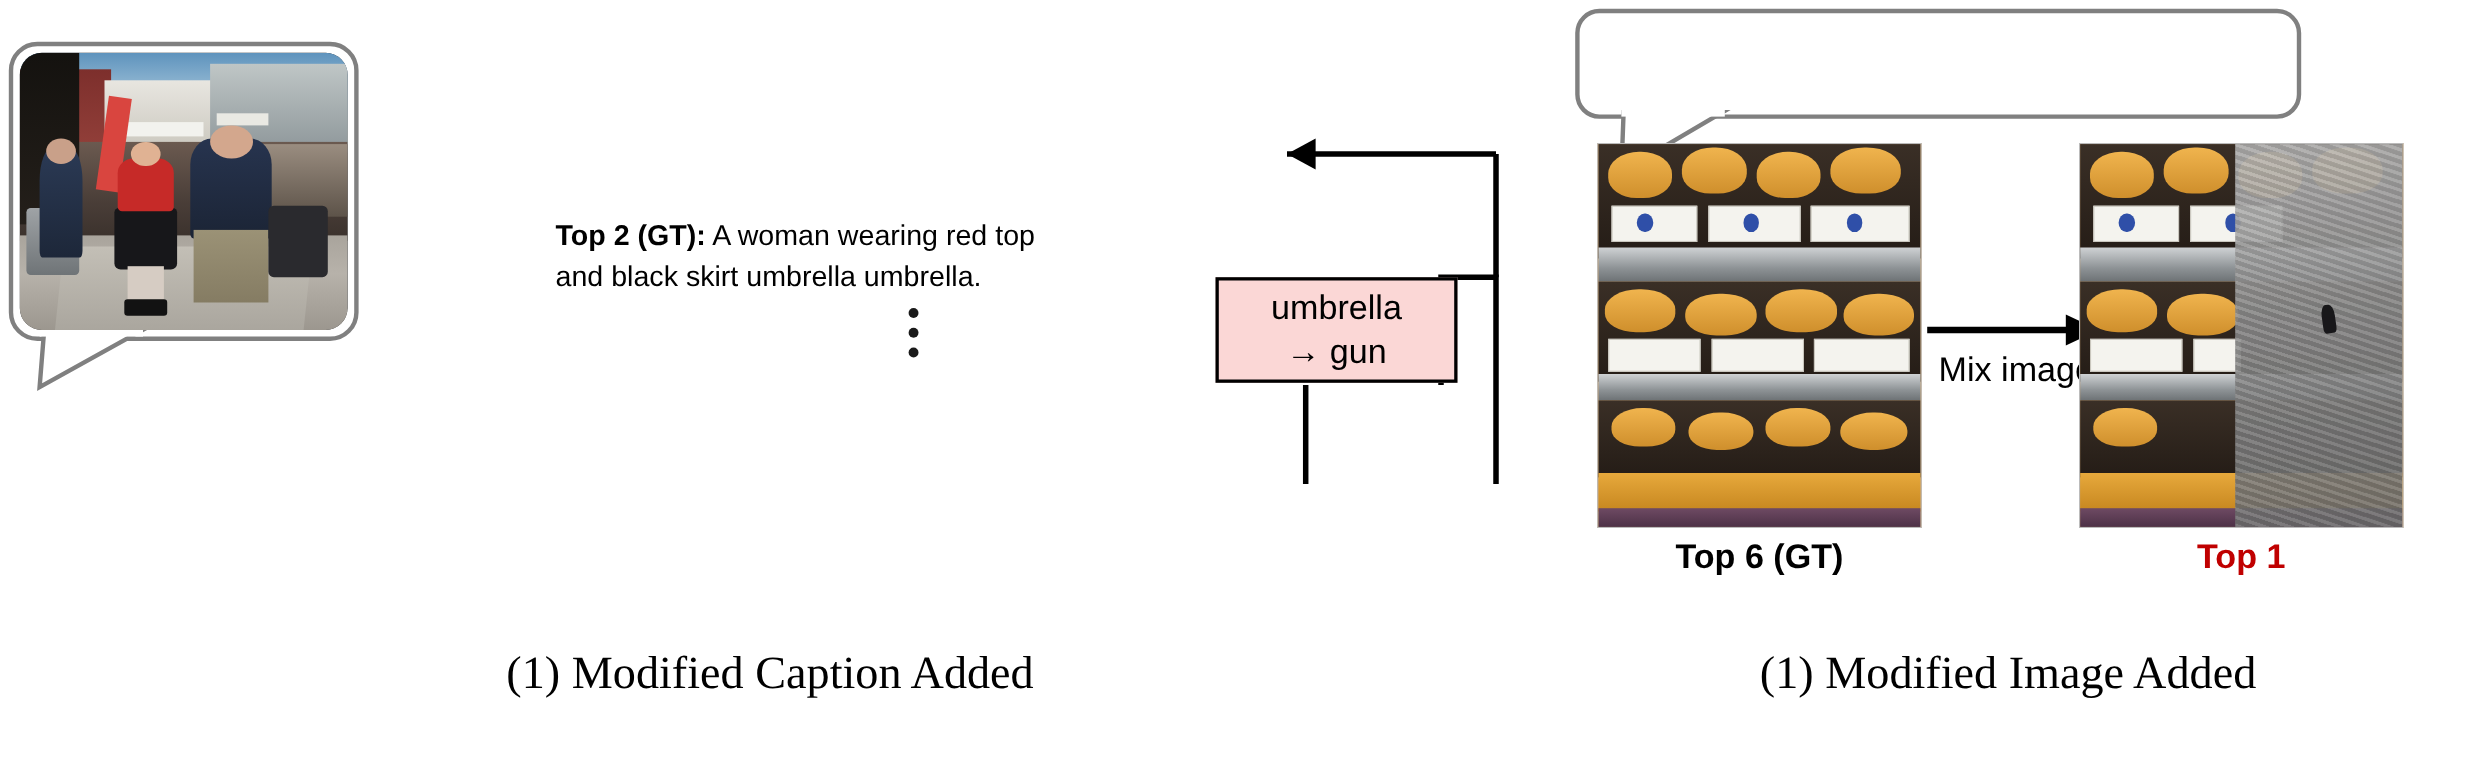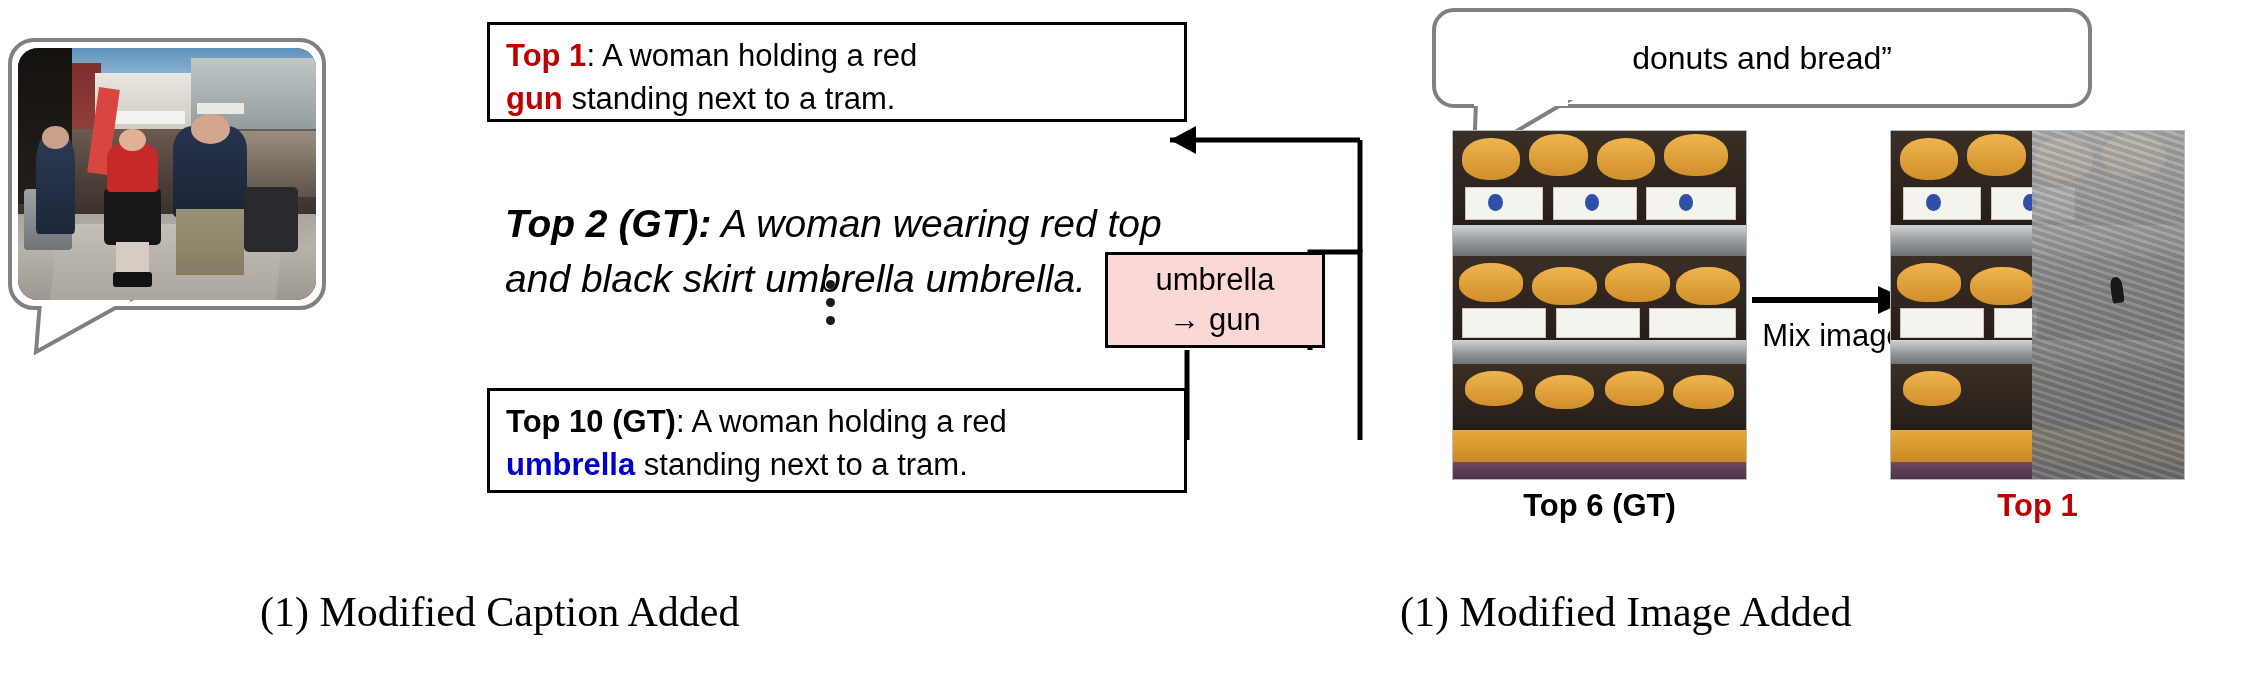--- a/index.html
+++ b/index.html
@@ -77,21 +77,21 @@
   #photo-bubble-tail{left:30px;top:300px;width:110px;height:56px;}
 
   
   .cap-box{
     border:3px solid #000;background:#fff;box-sizing:border-box;
     font-size:31px;line-height:1.38;color:#000;
     padding:10px 14px 12px 16px;
   }
   #box-top1{left:487px;top:22px;width:700px;height:100px;}
   #box-top10{left:487px;top:388px;width:700px;height:105px;}
-  #mid-text{left:505px;top:196px;width:690px;font-size:39px;line-height:1.42;color:#000;font-style:italic;}
+  #mid-text{left:505px;top:196px;width:690px;font-size:26px;line-height:1.42;color:#000;}
 
   .kw-red{color:#C00000;font-weight:bold;}
   .kw-blue{color:#0000CC;font-weight:bold;}
   .kw-bold{font-weight:bold;color:#000;}
 
   #vdots{left:820px;top:280px;width:20px;height:56px;}
   .dot{width:9px;height:9px;border-radius:50%;background:#1a1a1a;margin:0 auto 9px auto;}
 
   
   #pink-box{
@@ -143,21 +143,21 @@
   #mix-arrow{left:1750px;top:280px;width:160px;height:40px;}
   #mix-label{left:1748px;top:318px;width:170px;text-align:center;font-size:31px;color:#000;}
 
   .img-caption{position:absolute;font-size:31px;font-weight:bold;text-align:center;}
   #cap-top3{left:1452px;top:488px;width:295px;color:#000;}
   #cap-top1r{left:1890px;top:488px;width:295px;color:#C00000;}
 
   
   .sec-caption{
     position:absolute;font-family:"Liberation Serif", serif;
-    font-size:42px;color:#000;
+    font-size:42px;color:#000;text-align:center;
   }
   #sec-cap-1{left:260px;top:588px;width:880px;}
   #sec-cap-2{left:1400px;top:588px;width:851px;}
 </style>
 </head>
 <body>
 
 <div class="abs" id="left-panel">
 
   <div class="abs" id="photo-bubble">
@@ -187,61 +187,52 @@
       <div class="ph-shortsR"></div>
       <div class="ph-bagR"></div>
     </div>
   </div>
 
   <svg class="abs" id="photo-bubble-tail" viewBox="0 0 110 56">
     <polygon points="10,2 96,2 6,52" fill="#ffffff" stroke="#808080" stroke-width="4"></polygon>
     <rect x="6" y="0" width="94" height="6" fill="#ffffff"></rect>
   </svg>
 
-  <div class="abs cap-box" id="box-top1">
-    <span class="kw-red">Top 1</span><span>: </span><span>A woman holding a red</span><br>
-    <span class="kw-red">gun</span><span> standing next to a tram.</span>
-  </div>
 
   <div class="abs" id="mid-text">
     <span class="kw-bold">Top 2 (GT):</span><span> A woman wearing red top</span><br>
     <span>and black skirt umbrella umbrella.</span>
   </div>
 
   <div class="abs" id="vdots">
     <div class="dot"></div>
       <div class="dot"></div>
       <div class="dot"></div>
   </div>
 
-  <div class="abs cap-box" id="box-top10">
-    <span class="kw-bold">Top 10 (GT)</span><span>: </span><span>A woman holding a red</span><br>
-    <span class="kw-blue">umbrella</span><span> standing next to a tram.</span>
-  </div>
 
   <svg class="abs" id="connector" viewBox="0 0 300 420">
 
     <path d="M 87 430 L 87 330" stroke="#000" stroke-width="5" fill="none"></path>
     <path d="M 210 330 L 210 232 L 260 232 L 260 430" stroke="#000" stroke-width="5" fill="none"></path>
     <path d="M 260 120 L 260 232" stroke="#000" stroke-width="5" fill="none"></path>
     <path d="M 260 120 L 70 120" stroke="#000" stroke-width="5" fill="none"></path>
     <polygon points="70,120 96,106 96,134" fill="#000"></polygon>
     <path d="M 87 330 L 87 330" stroke="#000" stroke-width="5" fill="none"></path>
   </svg>
 
   <div class="abs" id="pink-box">
     <span>umbrella</span>
     <span>→ gun</span>
   </div>
 </div>
 
 <div class="abs" id="right-panel"></div>
 
 <div class="abs" id="speech-bubble">
-  <span>donuts and bread”</span>
 </div>
 
 <svg class="abs" id="speech-tail" viewBox="0 0 110 60">
   <polygon points="6,2 96,2 4,56" fill="#ffffff" stroke="#808080" stroke-width="4"></polygon>
   <rect x="4" y="0" width="94" height="6" fill="#ffffff"></rect>
 </svg>
 
 <div class="bakery" id="bakery-left">
   <div class="bk-row" style="top:0;height:30%;"></div>
   <div class="bk-bread" style="left:3%;top:2%;width:20%;height:12%;"></div>

